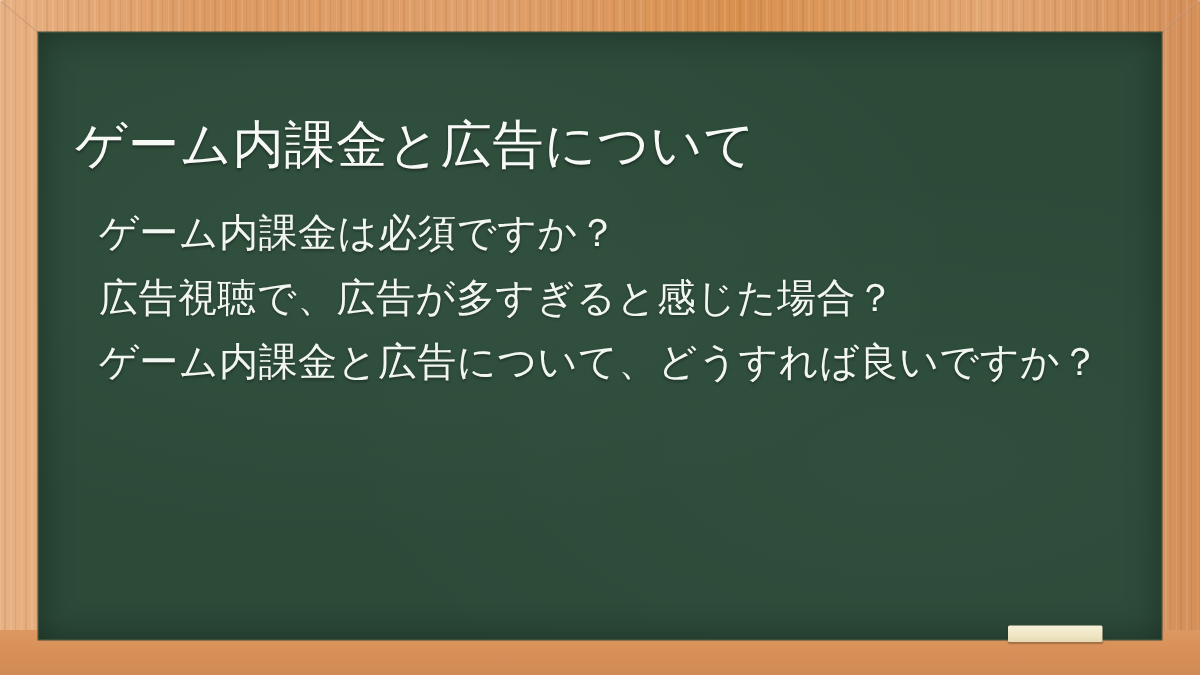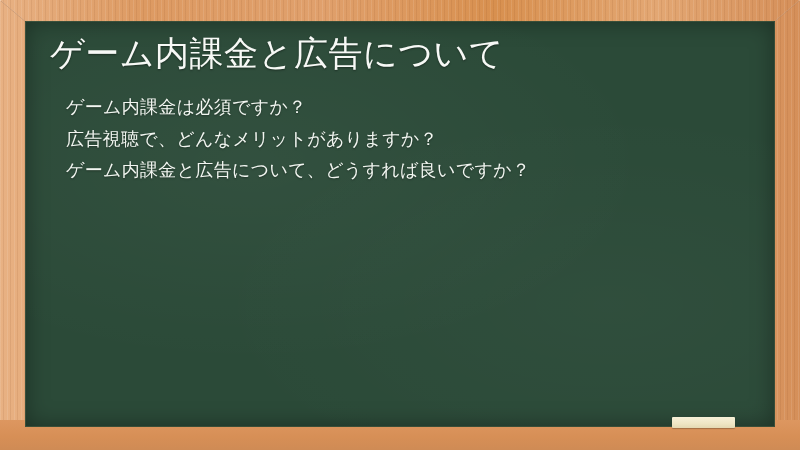--- a/index.html
+++ b/index.html
@@ -78,20 +78,21 @@
       #2b4a38;
     box-shadow:
       inset 0 0 22px rgba(0,0,0,0.35),
       0 0 0 1px rgba(40,70,52,0.9);
   }
 
   .board-inner {
     position: absolute;
     inset: 0;
     padding: 10px 24px 0 24px;
+    margin-top: 44px;
   }
 
   
   .title {
     color: #f7f9f6;
     font-size: 34px;
     line-height: 1.24;
     font-weight: 400;
     letter-spacing: 0.5px;
     text-shadow: 0 1px 2px rgba(0,0,0,0.40);
@@ -99,21 +100,21 @@
   }
 
   .qlist {
     list-style: none;
     margin-top: 20px;
     padding-left: 16px;
   }
 
   .qitem {
     color: #f2f6f1;
-    font-size: 18px;
+    font-size: 26px;
     line-height: 1.42;
     letter-spacing: 0.3px;
     text-shadow: 0 1px 2px rgba(0,0,0,0.35);
     margin-bottom: 6px;
     max-width: 680px;
   }
 
   
   .chalk {
     position: absolute;
@@ -150,21 +151,21 @@
 
   <div class="frame-ledge"></div>
 
   <div class="board">
     <div class="board-inner">
 
       <h1 class="title">ゲーム内課金と広告について</h1>
 
       <ul class="qlist">
         <li class="qitem">ゲーム内課金は必須ですか？</li>
-        <li class="qitem">広告視聴で、どんなメリットがありますか？</li>
+        <li class="qitem">広告視聴で、広告が多すぎると感じた場合？</li>
         <li class="qitem">ゲーム内課金と広告について、どうすれば良いですか？</li>
       </ul>
 
     </div>
   </div>
 
   <div class="chalk"></div>
 
 </div>
 

